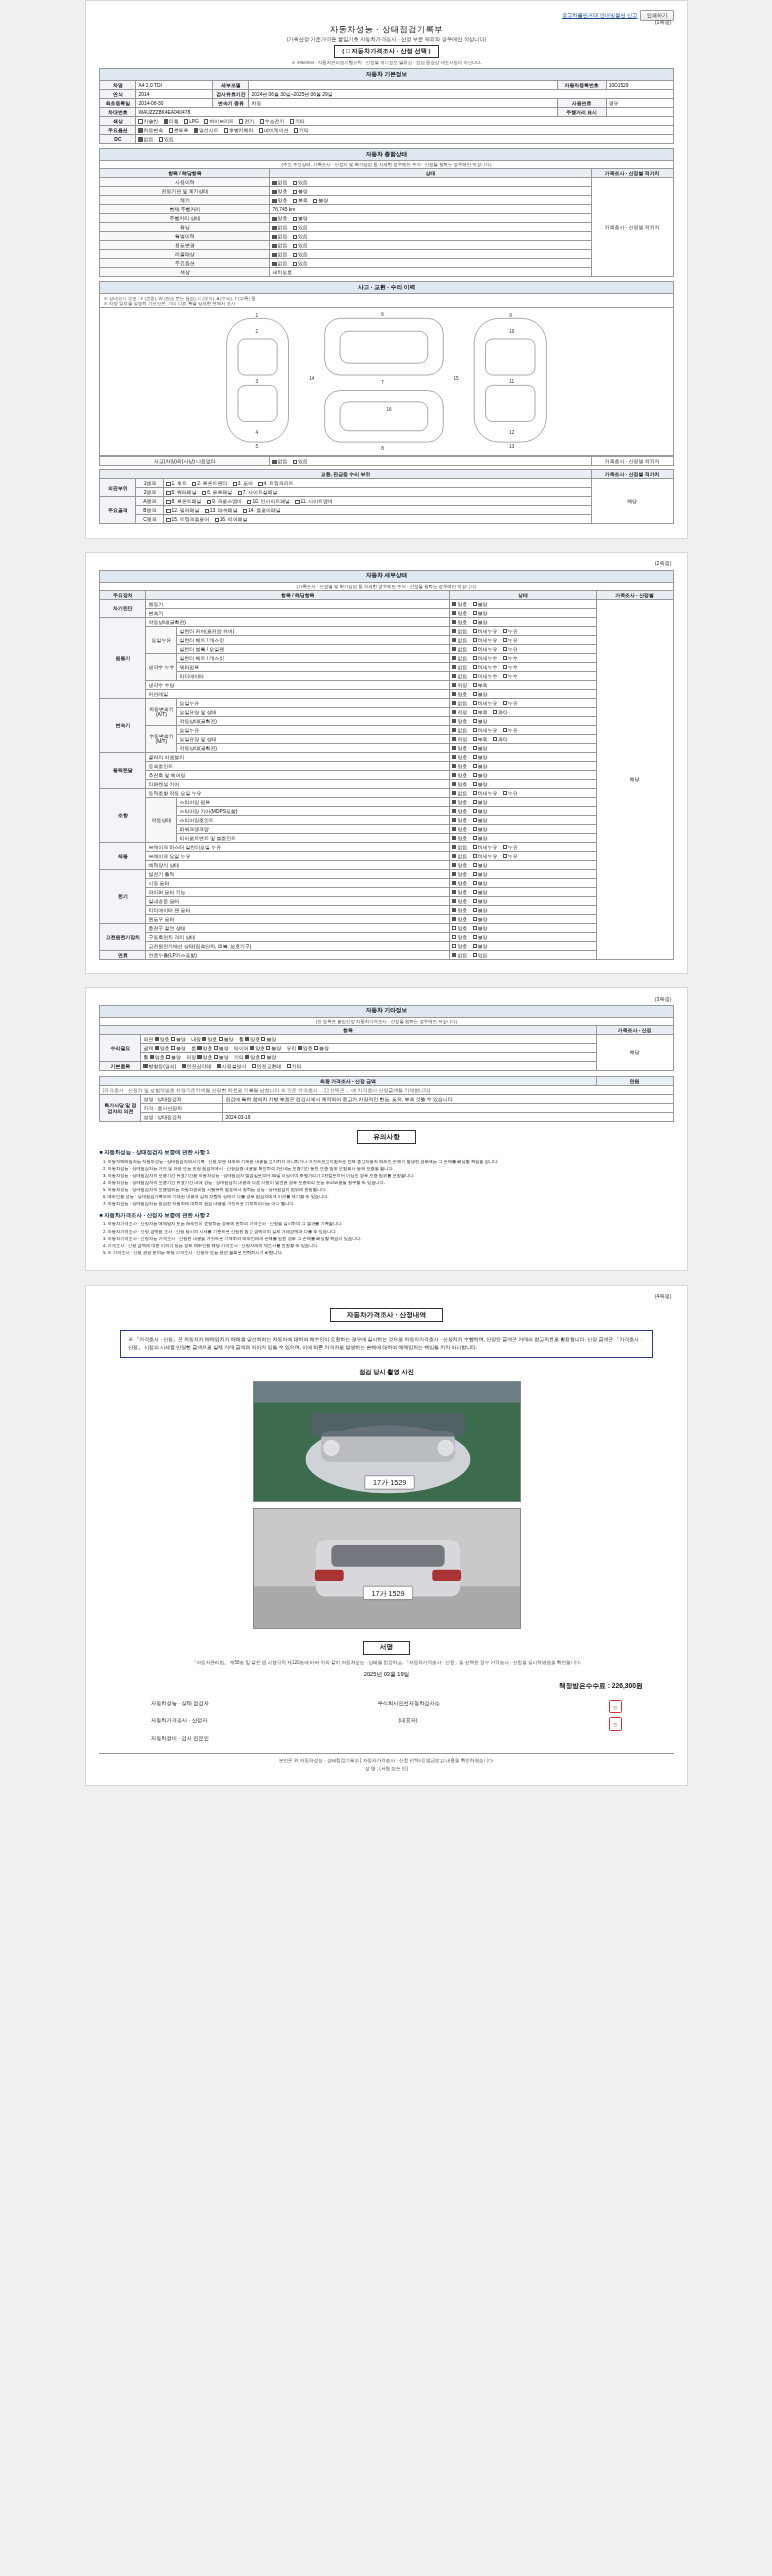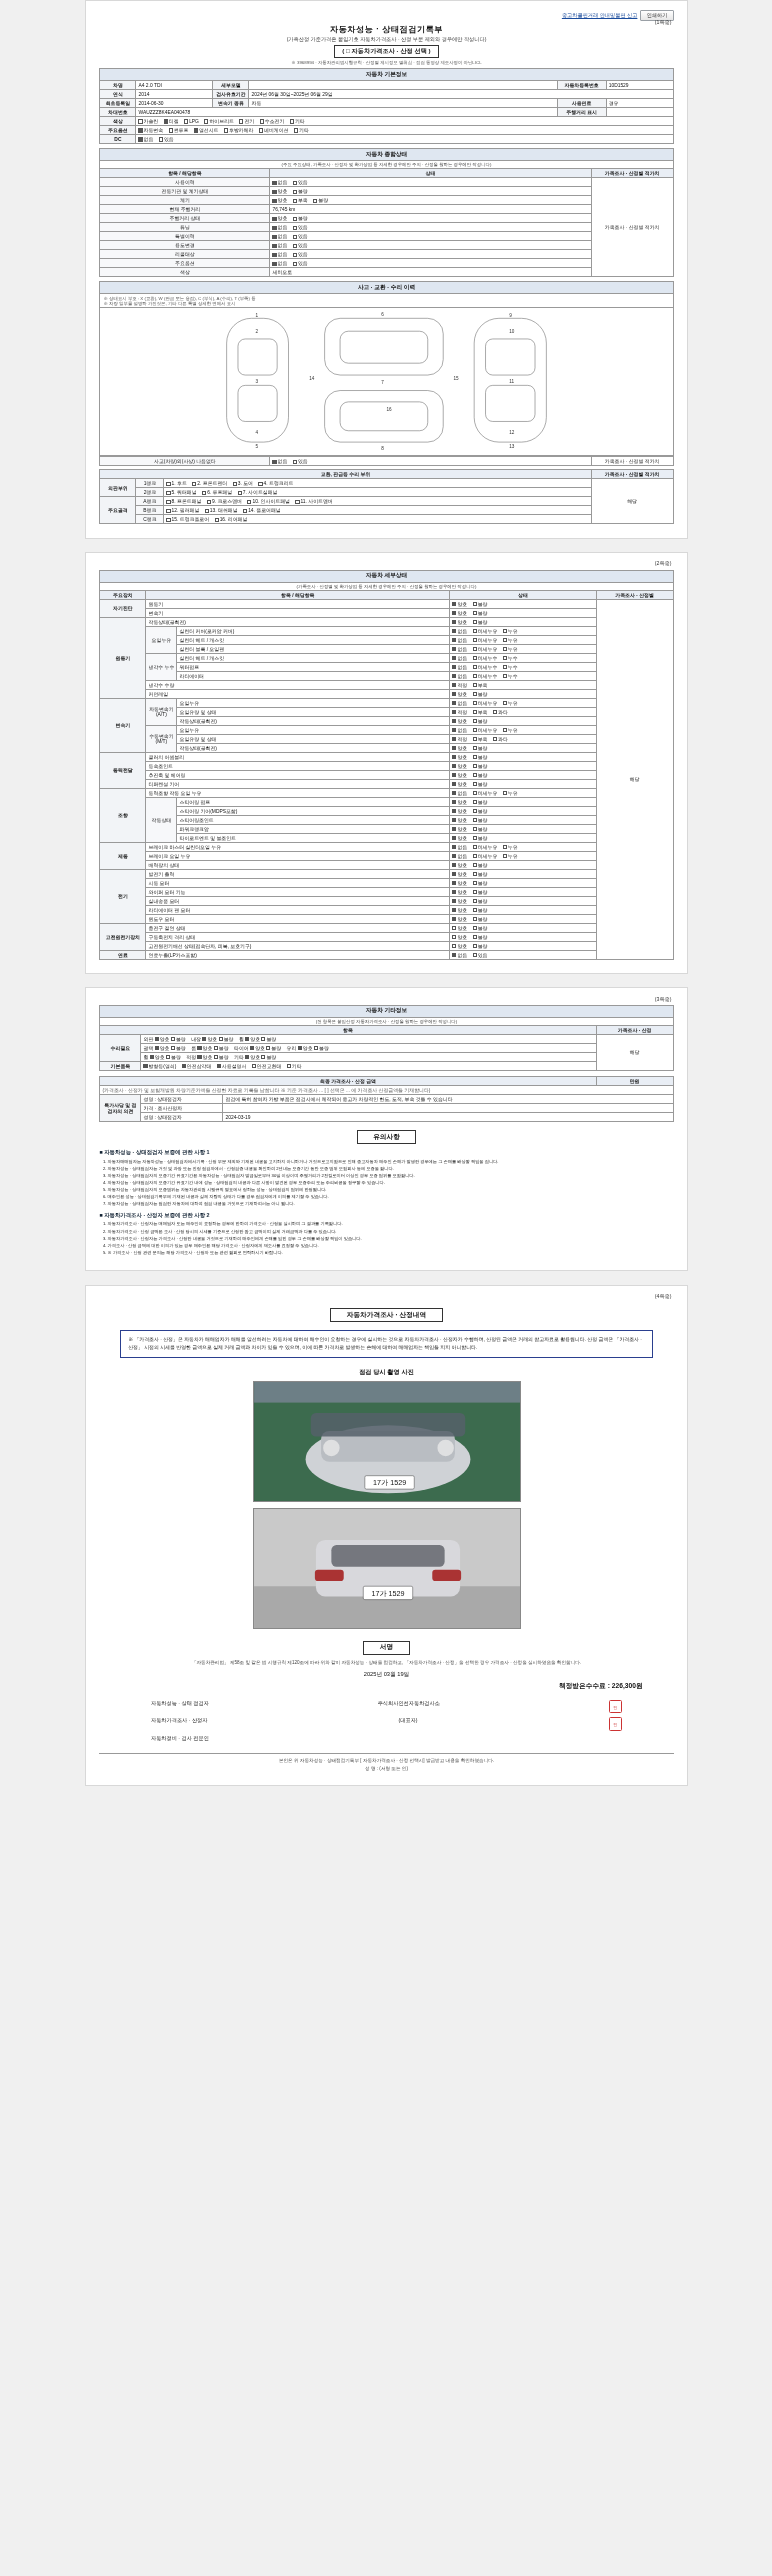--- a/index.html
+++ b/index.html
@@ -22,21 +22,21 @@
   .pg-mark {
     position:absolute; right:15.5px; top:7.2px;
     font-size:5.2px; color:#333;
   }
   .top-tools { display:flex; justify-content:flex-end; gap:3.1px; align-items:center; margin-bottom:3.1px;}
   .top-link { font-size:5.2px; color:#1a4b9c; text-decoration:underline; }
   .btn-print {
     border:0.5px solid #9aa0a6; background:linear-gradient(#fff,#e6e6e6);
     font-size:5.2px; padding:1px 5.2px; border-radius:1px; color:#222;
   }
-  .doc-title { text-align:center; font-size:8.2px; font-weight:bold; letter-spacing:0.5px; margin:3.1px 0 1px 0;}
+  .doc-title { text-align:center; font-size:8.2px; font-weight:normal; letter-spacing:0.5px; margin:3.1px 0 1px 0;}
   .doc-sub { text-align:center; font-size:5.2px; color:#333; margin-bottom:1.5px;}
   .doc-sub2 { text-align:center; font-size:6.2px; font-weight:bold; border:0.5px solid #333; display:inline-block; padding:1px 7.2px;}
   .center { text-align:center; }
   .tiny { font-size:4.6px; color:#444; }
   .tiny2 { font-size:4.4px; color:#555; }
 
   table.grid { width:100%; border-collapse:collapse; }
   table.grid th, table.grid td {
     border:0.5px solid #999; padding:1px 2.1px; font-size:4.9px; vertical-align:middle;
   }

